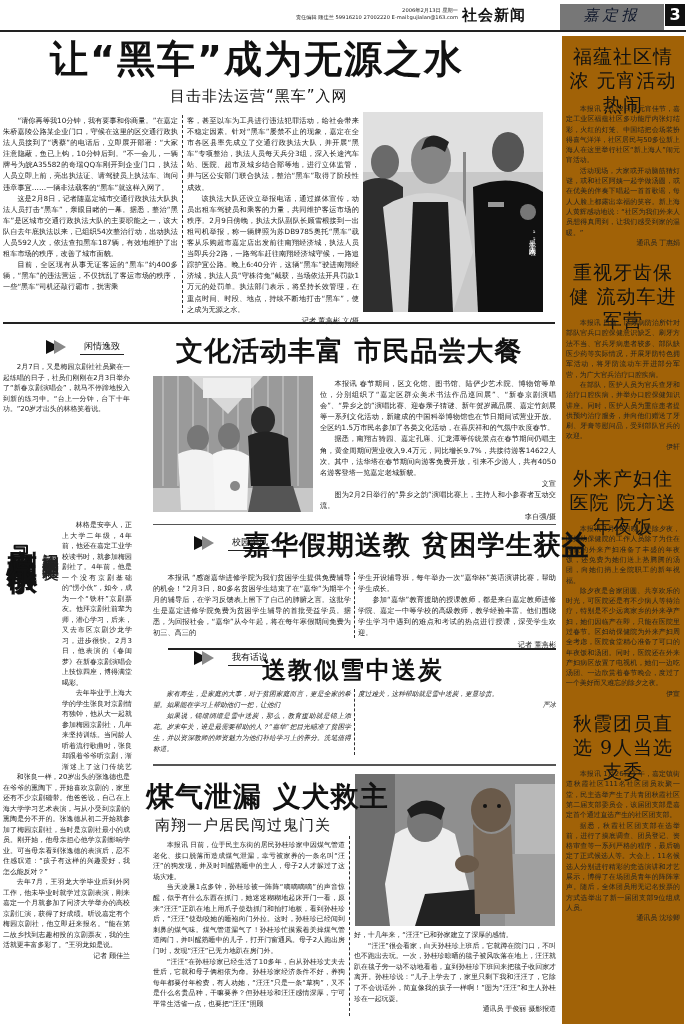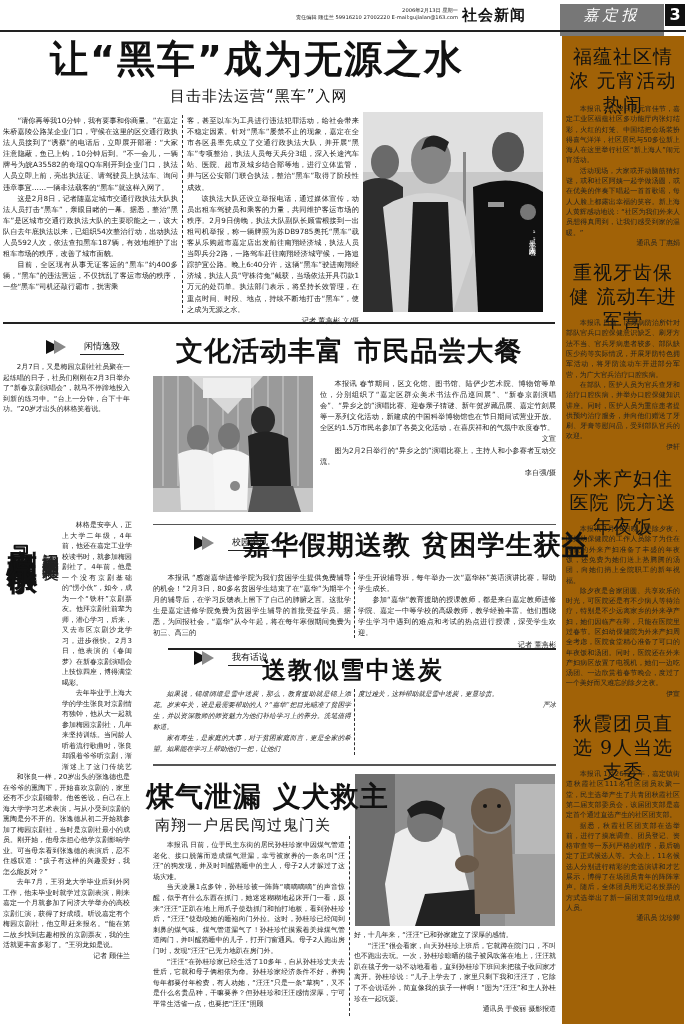--- a/index.html
+++ b/index.html
@@ -8,21 +8,21 @@
 .abs{position:absolute;}
 .body-text{font-size:7.2px;line-height:11.1px;text-align:justify;color:#222;}
 .body-text p{text-indent:2em;}
 .byline{text-align:right;}
 .dash-v{border-left:1px dashed #333;}
 .rule{position:absolute;height:2px;background:#222;}
 .rule-thin{position:absolute;height:1px;background:#555;}
 
 .mast-meta{font-size:5.2px;color:#222;white-space:nowrap;}
 .mast-section{font-size:15px;font-weight:bold;letter-spacing:1px;}
-.mast-logo{background:#777;color:#ffffff;font-family:"DejaVu Serif",serif;font-size:15px;font-style:italic;letter-spacing:4px;padding:0 6px;height:32px;line-height:22px;}
+.mast-logo{background:#777;color:#0f172a;font-family:"DejaVu Serif",serif;font-size:15px;font-style:italic;letter-spacing:4px;padding:0 6px;height:26px;line-height:22px;}
 .mast-page{background:#111;color:#fff;font-size:16px;font-weight:bold;width:20px;height:22px;line-height:22px;text-align:center;}
 
 .h-main{font-size:38px;font-weight:900;letter-spacing:2px;white-space:nowrap;}
 .h-sub{font-size:15px;letter-spacing:1px;white-space:nowrap;}
 .h-big{font-size:27px;font-weight:900;letter-spacing:1px;white-space:nowrap;}
 .h-serif{font-family:"DejaVu Serif","Liberation Serif",serif;font-weight:bold;}
 
 .side{background:#a16207;}
 .side-h{font-family:"DejaVu Serif","Liberation Serif",serif;font-size:19px;line-height:24px;color:#111;text-align:center;letter-spacing:1px;}
 
@@ -165,20 +165,21 @@
     <ellipse cx="76" cy="60" rx="11" ry="13" fill="#777"></ellipse>
     <path d="M60 78 Q78 68 96 80 L94 134 L62 134Z" fill="#f6f6f6"></path>
     <circle cx="82" cy="110" r="5" fill="#888"></circle>
     <ellipse cx="110" cy="44" rx="12" ry="14" fill="#2a2a2a"></ellipse>
     <path d="M95 60 Q115 50 135 62 L138 110 L98 110Z" fill="#222"></path>
     <path d="M100 110 L140 110 L148 136 L95 136Z" fill="#555"></path>
   </svg>
 </div>
 <div class="abs body-text" style="left:320px;top:378px;width:236px;">
   <p>本报讯 春节期间，区文化馆、图书馆、陆俨少艺术院、博物馆等单位，分别组织了“嘉定区群众美术书法作品巡回展”、“新春京剧演唱会”、“异乡之韵”演唱比赛、迎春亲子猜谜、新年贺岁藏品展、嘉定竹刻展等一系列文化活动，新建成的中国科举博物馆也在节日期间试营业开放。全区约1.5万市民名参加了各类文化活动，在喜庆祥和的气氛中欢度春节。</p>
+  <p>据悉，南翔古猗园、嘉定孔庙、汇龙潭等传统景点在春节期间仍唱主角，黄金周期间营业收入9.4万元，同比增长9.7%，共接待游客14622人次。其中，法华塔在春节期间向游客免费开放，引来不少游人，共有4050名游客登塔一览嘉定老城新貌。</p>
   <div class="byline">文宣</div>
   <p>图为2月2日举行的“异乡之韵”演唱比赛上，主持人和小参赛者互动交流。</p>
   <div class="byline">李自强/摄</div>
 </div>
 <div class="rule-thin" style="left:153px;top:524px;width:403px;"></div>
 
 <div class="abs kicker" style="left:154px;top:535px;">
   <span class="tri"></span>
   <span class="tri2"></span>
   <span class="lbl">校园采风</span>
@@ -195,22 +196,22 @@
 </div>
 
 <div class="rule" style="left:168px;top:648px;width:388px;"></div>
 <div class="abs kicker" style="left:154px;top:650px;">
   <span class="tri"></span>
   <span class="tri2"></span>
   <span class="lbl">我有话说</span>
 </div>
 <div class="abs h-serif" style="left:262px;top:654px;font-size:24px;letter-spacing:2px;white-space:nowrap;">送教似雪中送炭</div>
 <div class="abs body-text italic-text" style="left:153px;top:689px;width:198px;font-size:6.7px;">
+  <p>家有寿生，是家庭的大事，对于贫困家庭而言，更是全家的希望。如果能在学习上帮助他们一把，让他们</p>
   <p>如果说，锦缎绸缎是雪中送炭，那么，教育援助就是锦上添花。岁末年关，谁是最需要帮助的人？“嘉华”把目光瞄准了贫困学生，并以资深教师的师资魅力为他们补给学习上的养分。洗笔值得称道。</p>
-  <p>家有寿生，是家庭的大事，对于贫困家庭而言，更是全家的希望。如果能在学习上帮助他们一把，让他们</p>
 </div>
 <div class="abs dash-v" style="left:354px;top:689px;height:66px;"></div>
 <div class="abs body-text italic-text" style="left:358px;top:689px;width:198px;font-size:6.7px;">
   <p style="text-indent:0;">度过难关，这种帮助就是雪中送炭，更显珍贵。</p>
   <div class="byline">严冰</div>
 </div>
 <div class="rule-thin" style="left:153px;top:764px;width:403px;height:2px;"></div>
 
 <div class="abs photo" style="left:355px;top:774px;width:200px;height:152px;">
   <svg width="200" height="152" viewBox="0 0 200 152">

